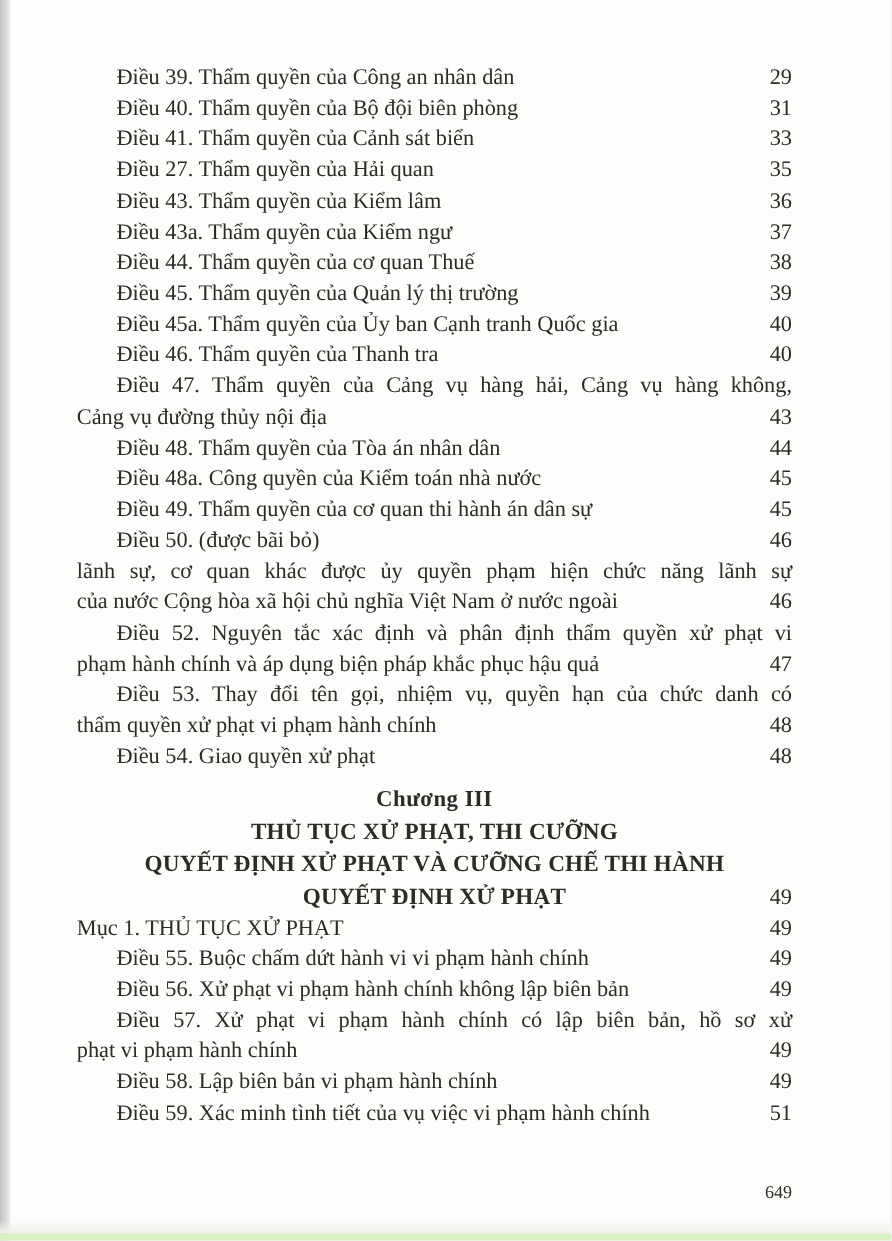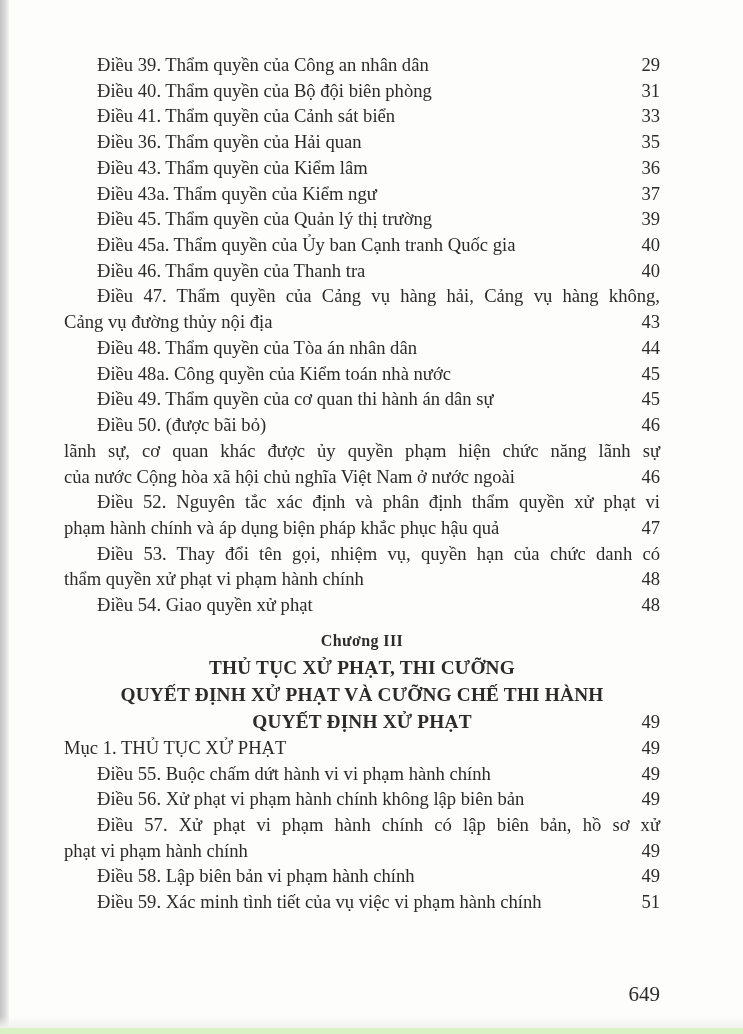--- a/index.html
+++ b/index.html
@@ -67,36 +67,36 @@
     margin-top: 9px;
     text-align: center;
     font-weight: bold;
   }
   .chapter-line {
     position: relative;
     font-size: 19.3px;
     line-height: 27px;
     letter-spacing: 0.2px;
   }
-  .chapter-line.label { font-size: 16px; letter-spacing: 0.4px; }
+  .chapter-line.label { font-size: 19px; letter-spacing: 0.4px; }
   .chapter-page {
     position: absolute;
     right: 0;
     top: 0;
     font-weight: normal;
     font-size: 18.6px;
     line-height: 27px;
     letter-spacing: 0;
   }
   .section-row .toc-text { text-indent: 0; }
   .footer-page {
     position: absolute;
     top: 983px;
     right: 83px;
-    font-size: 21px;
+    font-size: 15px;
     line-height: 22px;
   }
 </style>
 </head>
 <body>
 
 <div class="page">
   <div class="left-edge"></div>
 
   <div class="content">
@@ -115,34 +115,40 @@
           </div>
         </div>
         <div class="toc-entry">
           <div class="toc-line first last">
             <span class="toc-text">Điều 41. Thẩm quyền của Cảnh sát biển</span>
             <span class="toc-page">33</span>
           </div>
         </div>
         <div class="toc-entry">
           <div class="toc-line first last">
-            <span class="toc-text">Điều 36. Thẩm quyền của Hải quan</span>
+            <span class="toc-text">Điều 27. Thẩm quyền của Hải quan</span>
             <span class="toc-page">35</span>
           </div>
         </div>
         <div class="toc-entry">
           <div class="toc-line first last">
             <span class="toc-text">Điều 43. Thẩm quyền của Kiểm lâm</span>
             <span class="toc-page">36</span>
           </div>
         </div>
         <div class="toc-entry">
           <div class="toc-line first last">
             <span class="toc-text">Điều 43a. Thẩm quyền của Kiểm ngư</span>
             <span class="toc-page">37</span>
+          </div>
+        </div>
+        <div class="toc-entry">
+          <div class="toc-line first last">
+            <span class="toc-text">Điều 44. Thẩm quyền của cơ quan Thuế</span>
+            <span class="toc-page">38</span>
           </div>
         </div>
         <div class="toc-entry">
           <div class="toc-line first last">
             <span class="toc-text">Điều 45. Thẩm quyền của Quản lý thị trường</span>
             <span class="toc-page">39</span>
           </div>
         </div>
         <div class="toc-entry">
           <div class="toc-line first last">

